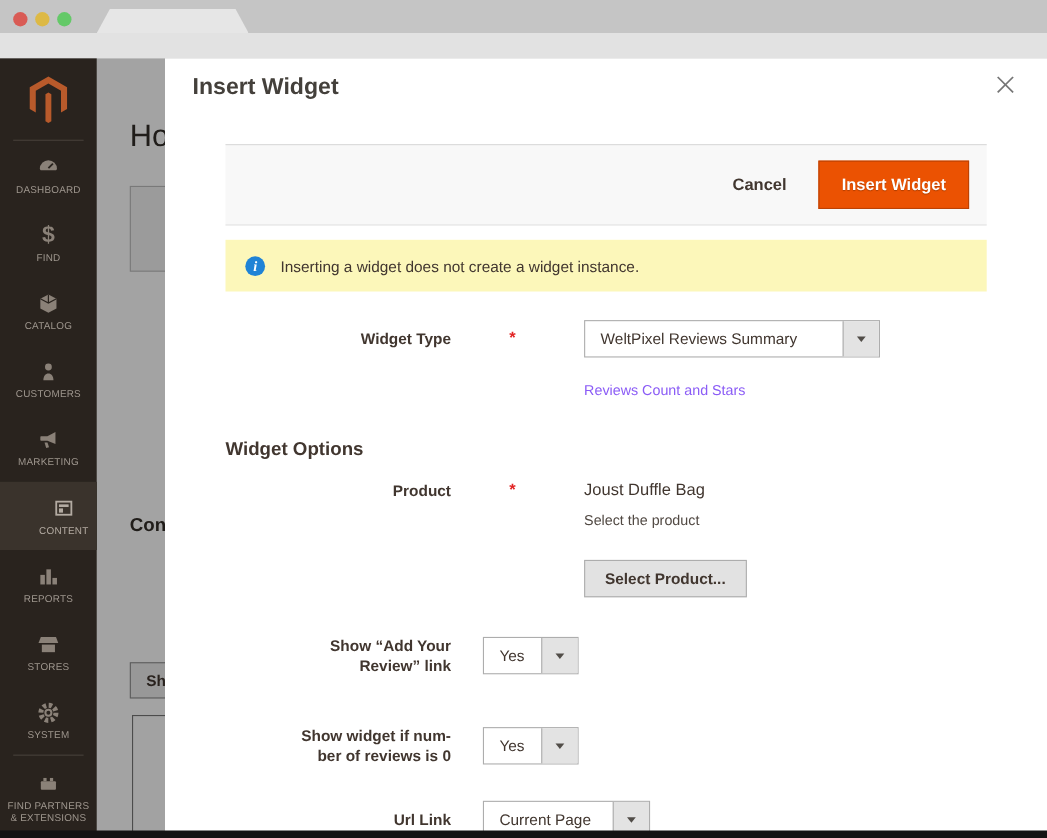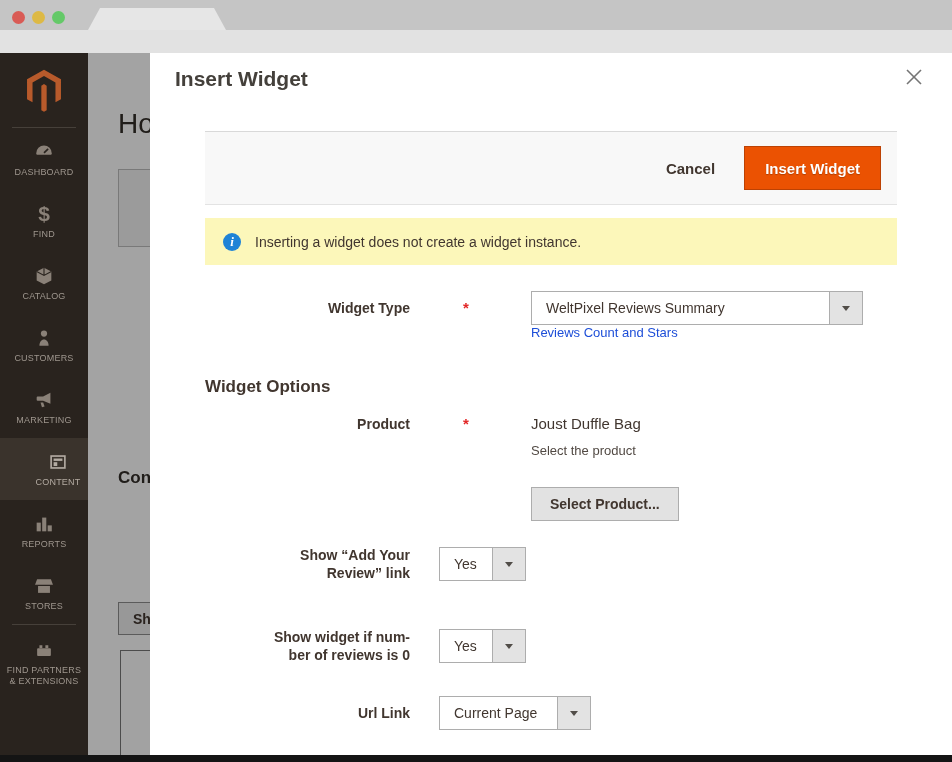--- a/index.html
+++ b/index.html
@@ -66,34 +66,34 @@
   .row-label.lh-select { line-height:34px; }
   .row-label.lh-text { line-height:20px; }
   .req-slot { width:29px; padding-left:7px; font-size:15px; font-weight:700; color:#e22626; line-height:20px; }
   .v-top .req-slot.on-select { line-height:34px; }
   .row-control { flex:1; }
 
   .select { display:inline-flex; align-items:stretch; border:1px solid #adadad; background:#fff; height:34px; cursor:pointer; }
   .select .value { display:flex; align-items:center; padding:0 14px; font-size:14px; color:#41362f; flex:1; }
   .select .arrow-btn { width:33px; border-left:1px solid #adadad; background:#e3e3e3; display:flex; align-items:center; justify-content:center; }
   .caret { width:0; height:0; border-left:4px solid transparent; border-right:4px solid transparent; border-top:5px solid #514d48; }
-  .sel-wide { width:332px; }
+  .sel-wide { width:269px; }
   .sel-small { width:87px; }
   .sel-mid { width:152px; }
 
-  .field-hint { font-size:13px; color:#1d4ed8; margin-top:0; }
+  .field-hint { font-size:13px; color:#8b5cf6; margin-top:22px; }
   .section-heading { font-size:17px; font-weight:700; color:#41362f; margin-top:37px; }
   .product-value { font-size:15px; color:#41362f; line-height:20px; }
   .product-hint { font-size:13px; color:#514943; margin-top:9px; }
   .gray-btn { margin-top:29px; background:#e2e2e2; border:1px solid #adadad; height:34px; padding:0 18px;
     font-size:14px; font-weight:700; color:#41362f; cursor:pointer; font-family:inherit; }
 
   .mt-widget-type { margin-top:26px; }
   .mt-product { margin-top:17px; }
-  .mt-addreview { margin-top:25px; }
+  .mt-addreview { margin-top:35px; }
   .mt-zeroreviews { margin-top:46px; }
   .mt-urllink { margin-top:32px; }
 
   .bottom-bar { position:absolute; left:0; bottom:0; width:952px; height:7px; background:#141414; z-index:5; }
 </style>
 </head>
 <body>
 
 <div class="screen">
 
@@ -194,20 +194,29 @@
     <div class="nav-item">
       <span class="icon">
         <svg width="22" height="22" viewBox="0 0 24 24" fill="#8a8178">
           <path d="M4.5 4.5h15l2.3 6h-19.6z"></path>
           <rect x="5.5" y="12" width="13" height="7.5"></rect>
         </svg>
       </span>
       <span class="lbl">STORES</span>
     </div>
 
+    <div class="nav-item">
+      <span class="icon">
+        <svg width="22" height="22" viewBox="0 0 24 24">
+          <circle cx="12" cy="12" r="7.5" fill="none" stroke="#8a8178" stroke-width="5" stroke-dasharray="3.4 2.5"></circle>
+          <circle cx="12" cy="12" r="3" fill="none" stroke="#8a8178" stroke-width="2"></circle>
+        </svg>
+      </span>
+      <span class="lbl">SYSTEM</span>
+    </div>
 
     <div class="side-divider"></div>
 
     <div class="nav-item partners">
       <span class="icon">
         <svg width="22" height="22" viewBox="0 0 24 24" fill="#8a8178">
           <rect x="4.5" y="10" width="15" height="8.5" rx="1"></rect>
           <rect x="7" y="6.8" width="3.2" height="3.2"></rect>
           <rect x="13.5" y="6.8" width="3.2" height="3.2"></rect>
         </svg>

